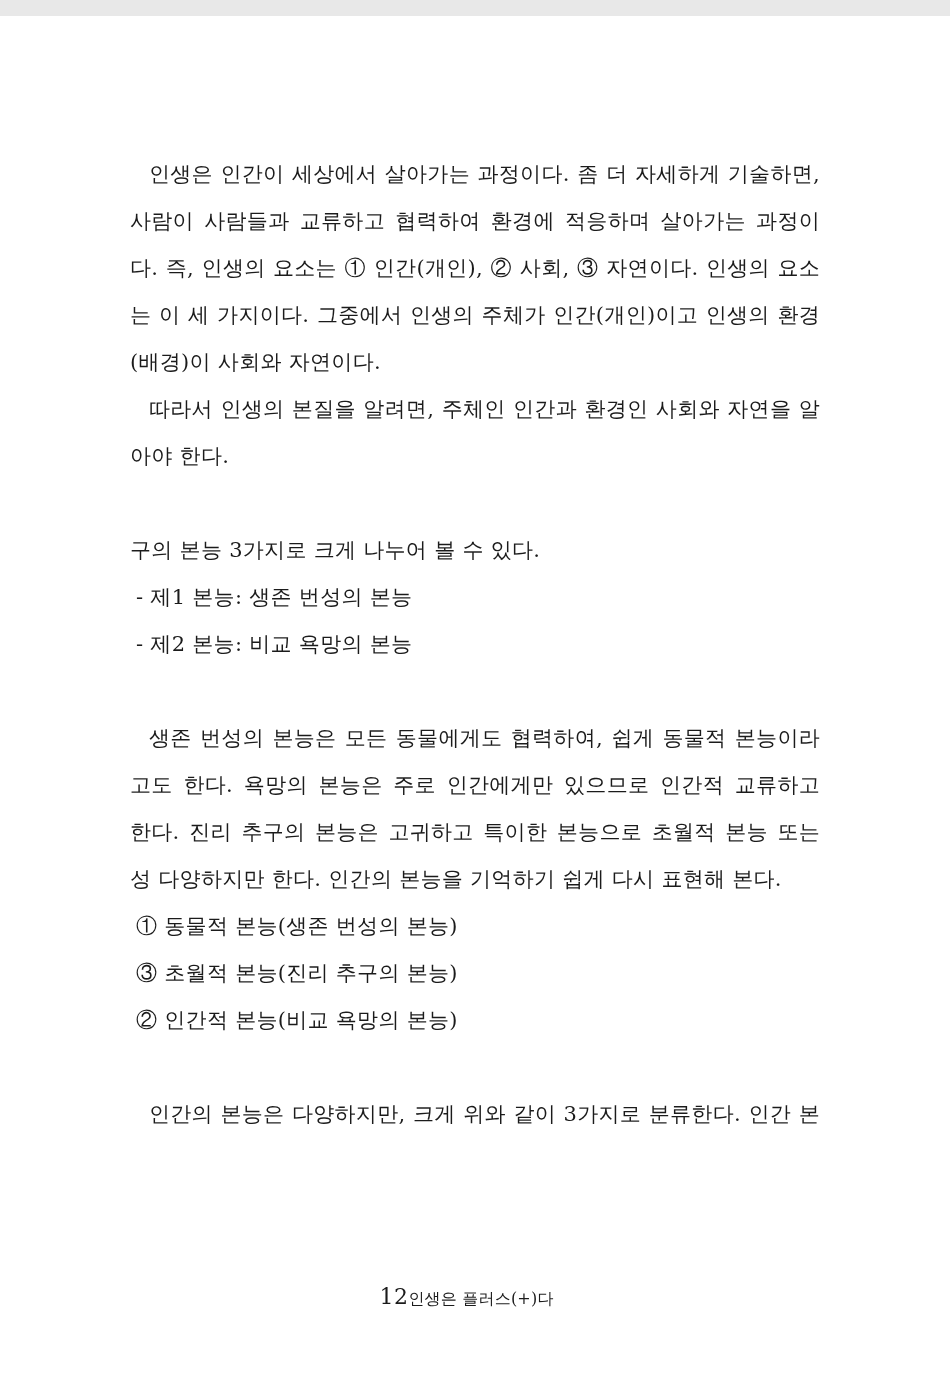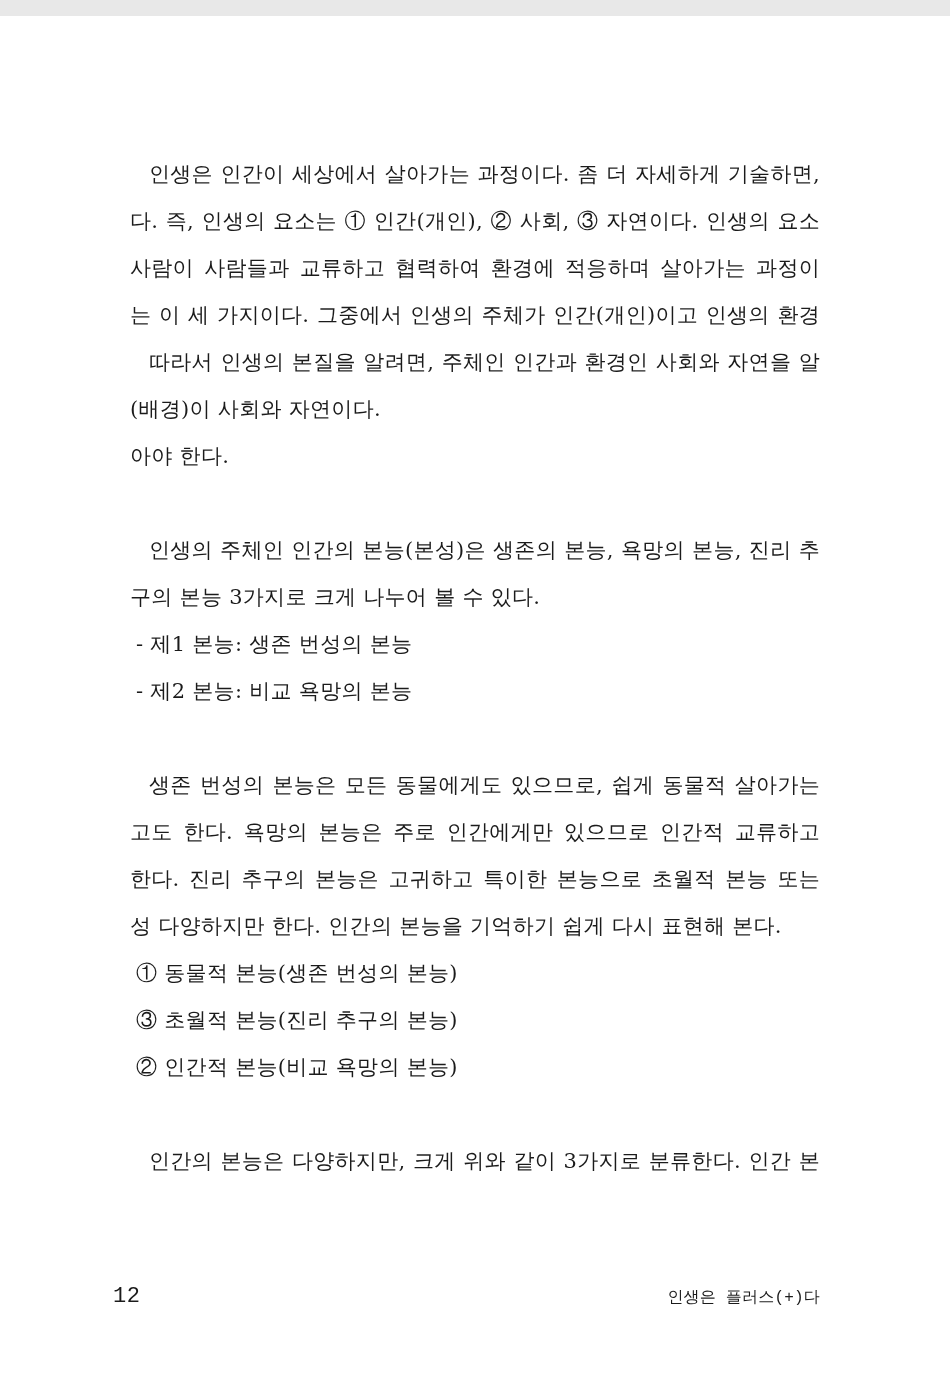--- a/index.html
+++ b/index.html
@@ -36,48 +36,46 @@
     text-align-last: left;
     padding-left: 6px;
   }
   .spacer { height: 47px; }
   .footer {
     position: absolute;
     left: 113px;
     top: 1268px;
     width: 707px; 
     display: flex;
-    justify-content: space-between;
+    justify-content: center;
     align-items: baseline;
-    font-family: Liberation Mono, monospace;
   }
   .page-number { font-size: 22px; letter-spacing: 0.5px; }
   .running-title { font-size: 16px; letter-spacing: 0.2px; }
 </style>
 </head>
 <body>
 
 <div class="page">
 
   <div class="text-block">
 
   <div class="line indent">인생은 인간이 세상에서 살아가는 과정이다. 좀 더 자세하게 기술하면,</div>
+      <div class="line">사람이 사람들과 교류하고 협력하여 환경에 적응하며 살아가는 과정이</div>
       <div class="line">다. 즉, 인생의 요소는 ① 인간(개인), ② 사회, ③ 자연이다. 인생의 요소</div>
-      <div class="line">사람이 사람들과 교류하고 협력하여 환경에 적응하며 살아가는 과정이</div>
       <div class="line">는 이 세 가지이다. 그중에서 인생의 주체가 인간(개인)이고 인생의 환경</div>
+      <div class="line no-fill">(배경)이 사회와 자연이다.</div>
       <div class="line indent">따라서 인생의 본질을 알려면, 주체인 인간과 환경인 사회와 자연을 알</div>
-      <div class="line no-fill">(배경)이 사회와 자연이다.</div>
       <div class="line no-fill">아야 한다.</div>
       <div class="spacer"></div>
-      <div class="line indent">인생의 주체인 인간의 본능(본성)은 생존의 본능, 욕망의 본능, 진리 추</div>
       <div class="line no-fill">구의 본능 3가지로 크게 나누어 볼 수 있다.</div>
       <div class="line list">- 제1 본능: 생존 번성의 본능</div>
       <div class="line list">- 제2 본능: 비교 욕망의 본능</div>
       <div class="spacer"></div>
-      <div class="line indent">생존 번성의 본능은 모든 동물에게도 있으므로, 쉽게 동물적 살아가는</div>
+      <div class="line indent">생존 번성의 본능은 모든 동물에게도 협력하여, 쉽게 동물적 본능이라</div>
       <div class="line">고도 한다. 욕망의 본능은 주로 인간에게만 있으므로 인간적 교류하고</div>
       <div class="line">한다. 진리 추구의 본능은 고귀하고 특이한 본능으로 초월적 본능 또는 신</div>
       <div class="line no-fill">성 다양하지만 한다. 인간의 본능을 기억하기 쉽게 다시 표현해 본다.</div>
       <div class="line list">① 동물적 본능(생존 번성의 본능)</div>
       <div class="line list">③ 초월적 본능(진리 추구의 본능)</div>
       <div class="line list">② 인간적 본능(비교 욕망의 본능)</div>
       <div class="spacer"></div>
       <div class="line indent">인간의 본능은 다양하지만, 크게 위와 같이 3가지로 분류한다. 인간 본</div>
     </div>
 

